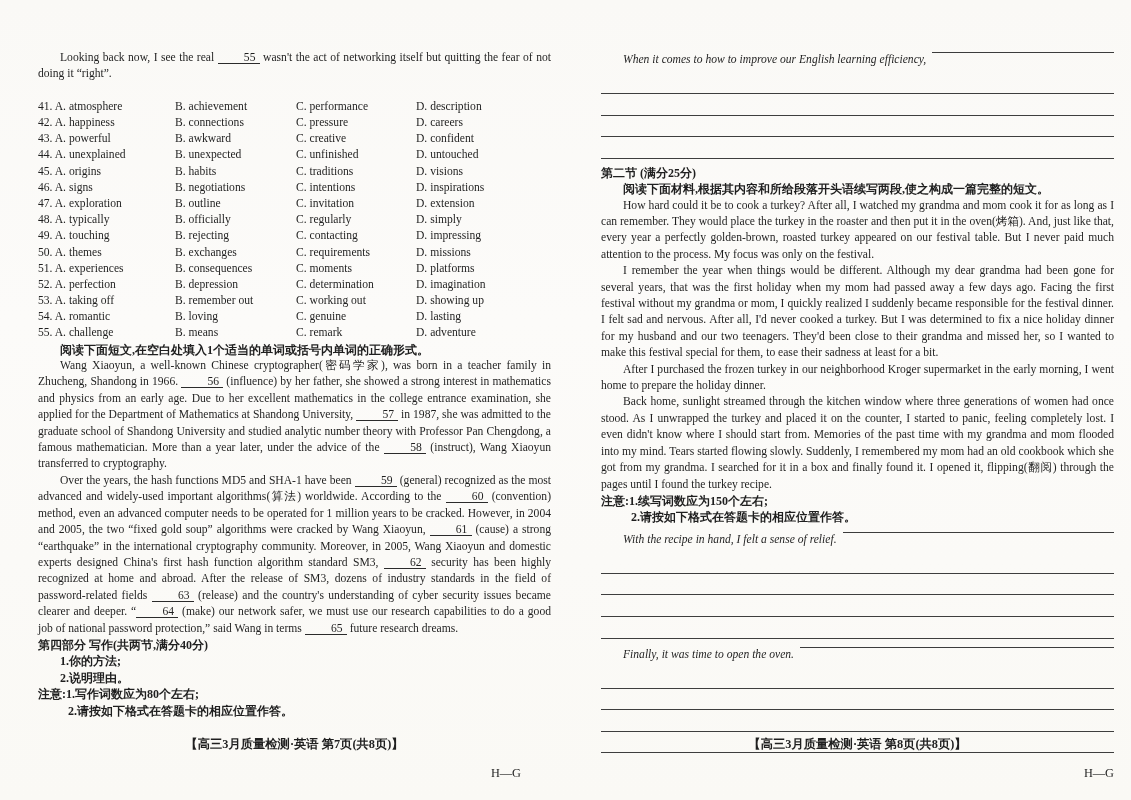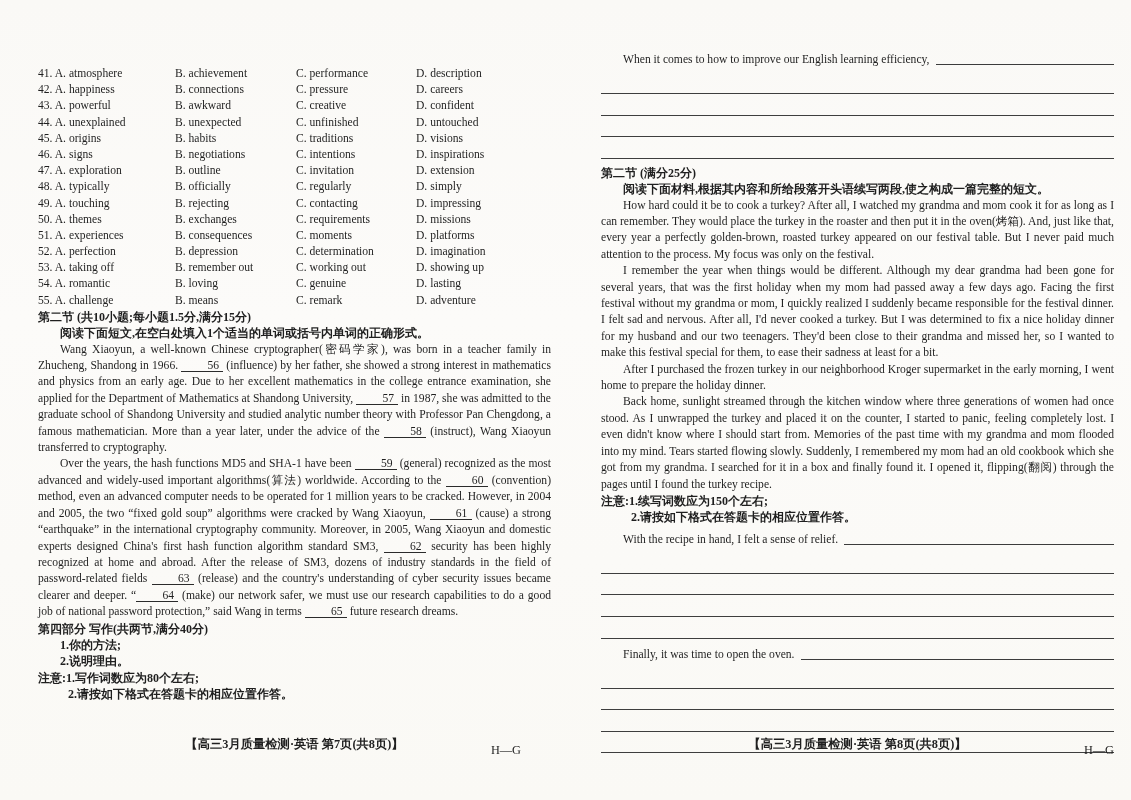--- a/index.html
+++ b/index.html
@@ -29,45 +29,46 @@
     text-align:center;border-bottom:1px solid #2b2b2b;
     line-height:11px;
   }
 
   
   .opt-table{margin-top:16px;}
   .opt-row{display:grid;grid-template-columns:137px 121px 120px 1fr;height:16.2px;line-height:16.2px;}
   .opt-cell{white-space:nowrap;overflow:hidden;}
 
   
-  .fill{display:flex;align-items:flex-end;}
+  .fill{display:flex;align-items:flex-start;font-style:italic;}
   .fill .fline{flex:1;border-bottom:1px solid #3c3c3c;margin:0 0 3px 6px;min-width:30px;}
 
   
   .wline{height:20.6px;border-bottom:1px solid #3e3e3e;}
 
   .mt4{margin-top:4px;}
   .mt6{margin-top:6px;}
   .mt10{margin-top:6px;}
 
   .footer{
     position:absolute;top:736px;width:513px;
     font-weight:700;font-size:12.3px;text-align:center;line-height:16px;
   }
-  .footer .code{position:absolute;font-weight:400;font-family:"Liberation Serif","DejaVu Serif",serif;}
+  .footer .code{position:absolute;font-weight:400;font-family:"Liberation Serif","DejaVu Serif",serif;margin-top:23px;}
   .footer-left .code{right:30px;top:6px;}
   .footer-right .code{right:0;top:6px;}
 </style>
 </head>
 <body>
 
 <div class="sheet">
 
   <div class="col col-left">
 
+    <p class="eng ind rich">Looking back now, I see the real <span class="blank">55</span> wasn't the act of networking itself but quitting the fear of not doing it “right”.</p>
 
     <div class="opt-table">
 
         <div class="opt-row">
           <span class="opt-cell">41. A. atmosphere</span>
           <span class="opt-cell">B. achievement</span>
           <span class="opt-cell">C. performance</span>
           <span class="opt-cell">D. description</span>
         </div>
 
@@ -163,21 +164,20 @@
         </div>
 
         <div class="opt-row">
           <span class="opt-cell">55. A. challenge</span>
           <span class="opt-cell">B. means</span>
           <span class="opt-cell">C. remark</span>
           <span class="opt-cell">D. adventure</span>
         </div>
       </div>
 
-    <p class="zh nowrap">第二节 (共10小题;每小题1.5分,满分15分)</p>
     <p class="zh nowrap pad1">阅读下面短文,在空白处填入1个适当的单词或括号内单词的正确形式。</p>
 
     <p class="eng ind rich">Wang Xiaoyun, a well-known Chinese cryptographer(密码学家), was born in a teacher family in Zhucheng, Shandong in 1966. <span class="blank">56</span> (influence) by her father, she showed a strong interest in mathematics and physics from an early age. Due to her excellent mathematics in the college entrance examination, she applied for the Department of Mathematics at Shandong University, <span class="blank">57</span> in 1987, she was admitted to the graduate school of Shandong University and studied analytic number theory with Professor Pan Chengdong, a famous mathematician. More than a year later, under the advice of the <span class="blank">58</span> (instruct), Wang Xiaoyun transferred to cryptography.</p>
     <p class="eng ind rich">Over the years, the hash functions MD5 and SHA-1 have been <span class="blank">59</span> (general) recognized as the most advanced and widely-used important algorithms(算法) worldwide. According to the <span class="blank">60</span> (convention) method, even an advanced computer needs to be operated for 1 million years to be cracked. However, in 2004 and 2005, the two “fixed gold soup” algorithms were cracked by Wang Xiaoyun, <span class="blank">61</span> (cause) a strong “earthquake” in the international cryptography community. Moreover, in 2005, Wang Xiaoyun and domestic experts designed China's first hash function algorithm standard SM3, <span class="blank">62</span> security has been highly recognized at home and abroad. After the release of SM3, dozens of industry standards in the field of password-related fields <span class="blank">63</span> (release) and the country's understanding of cyber security issues became clearer and deeper. “<span class="blank">64</span> (make) our network safer, we must use our research capabilities to do a good job of national password protection,” said Wang in terms <span class="blank">65</span> future research dreams.</p>
 
     <p class="zh nowrap">第四部分 写作(共两节,满分40分)</p>
     <p class="zh nowrap pad1">1.你的方法;</p>
     <p class="zh nowrap pad1">2.说明理由。</p>
     <p class="zh nowrap">注意:1.写作词数应为80个左右;</p>
     <p class="zh nowrap pad2">2.请按如下格式在答题卡的相应位置作答。</p>

